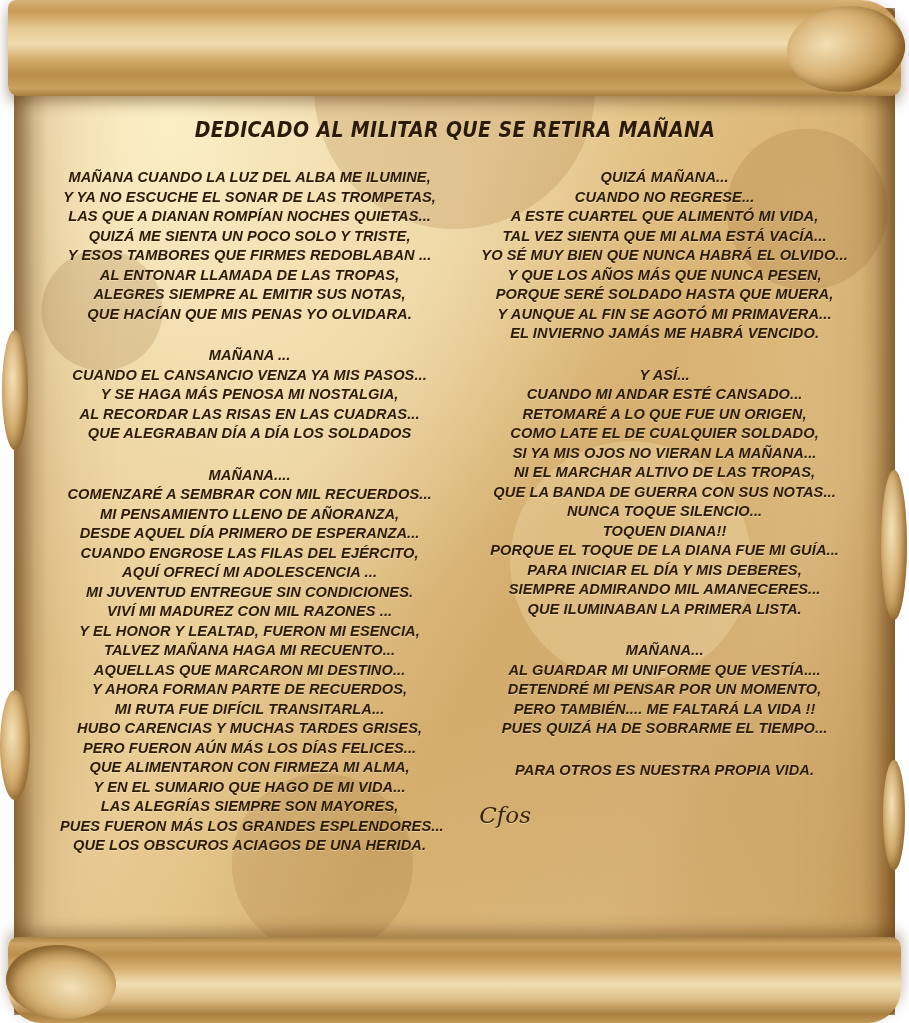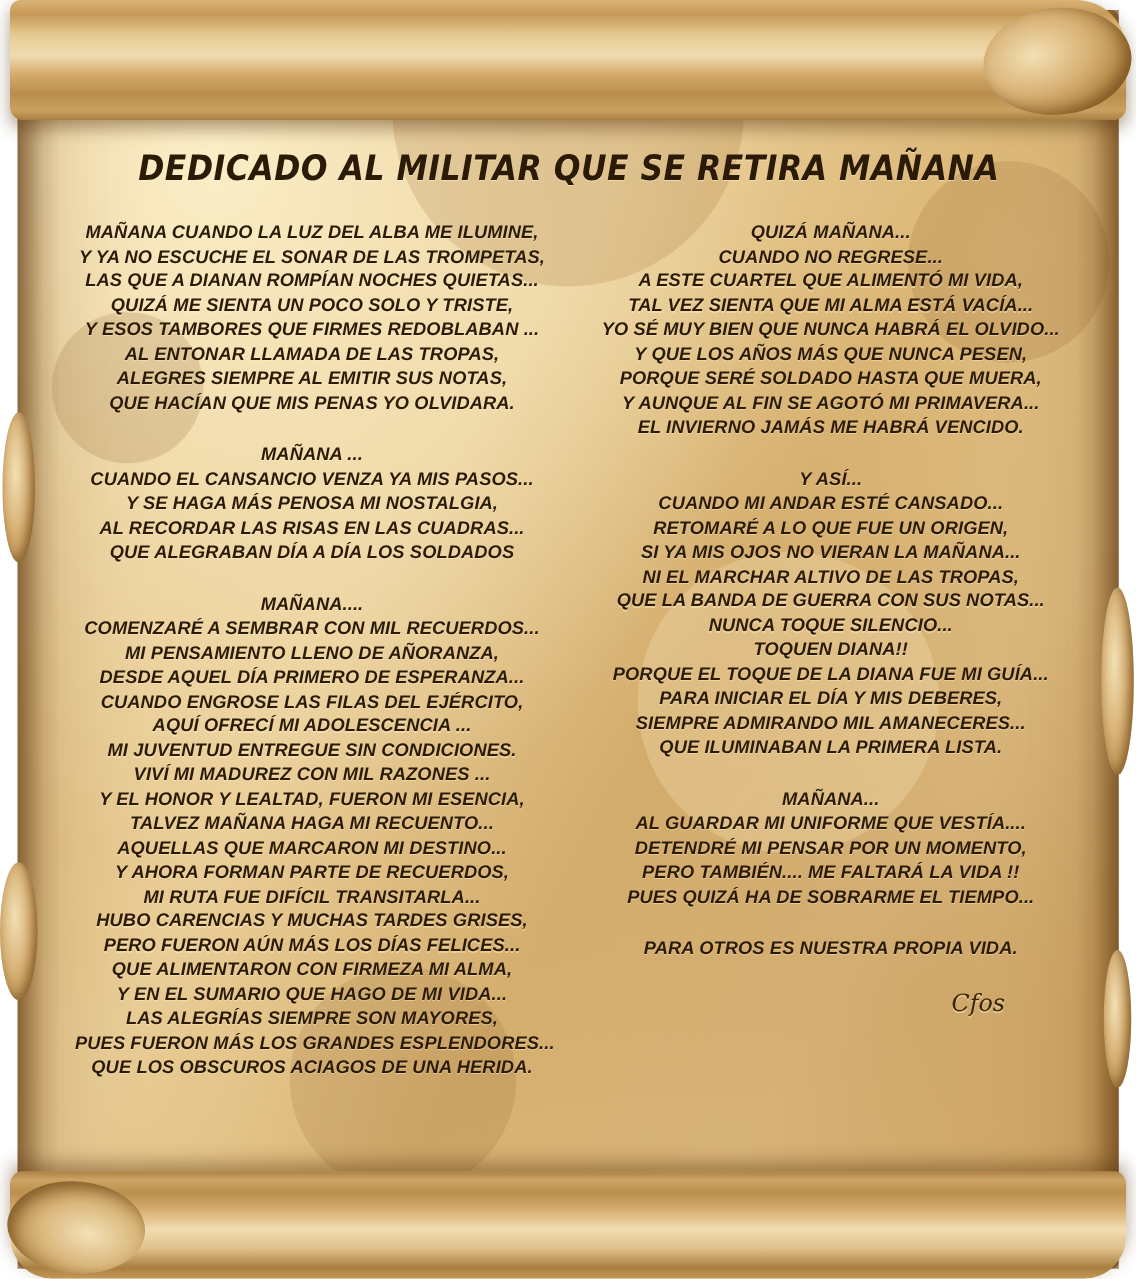--- a/index.html
+++ b/index.html
@@ -157,21 +157,21 @@
     width: 790px;
     height: 840px;
     color: #2a1a06;
     text-align: center;
   }
 
   .poem-title {
     font-family: "DejaVu Sans Condensed", "Liberation Sans Narrow", "Liberation Sans", sans-serif;
     font-weight: bold;
     font-style: italic;
-    font-size: 28px;
+    font-size: 21px;
     letter-spacing: 0.4px;
     text-transform: uppercase;
     margin: 14px 0 26px 0;
     text-shadow: 0 1px 0 rgba(255,240,205,0.55);
     white-space: nowrap;
   }
 
   .columns {
     display: flex;
     justify-content: space-between;
@@ -191,25 +191,25 @@
     font-weight: bold;
     font-size: 14.6px;
     line-height: 19.5px;
     letter-spacing: 0.1px;
     text-transform: uppercase;
     white-space: nowrap;
     text-shadow: 0 1px 0 rgba(255,240,205,0.45);
   }
 
   .signature {
-    text-align: right;
+    text-align: left;
     padding-right: 46px;
     font-family: "DejaVu Serif", serif;
     font-style: italic;
-    font-size: 19px;
+    font-size: 23px;
     color: #3a2408;
     text-shadow: 0 1px 0 rgba(255,240,205,0.5);
   }
 </style>
 </head>
 <body>
 
 <div id="scroll-wrap">
 
   <div class="parchment">
@@ -286,20 +286,21 @@
           <div class="line">Y QUE LOS AÑOS MÁS QUE NUNCA PESEN,</div>
           <div class="line">PORQUE SERÉ SOLDADO HASTA QUE MUERA,</div>
           <div class="line">Y AUNQUE AL FIN SE AGOTÓ MI PRIMAVERA...</div>
           <div class="line">EL INVIERNO JAMÁS ME HABRÁ VENCIDO.</div>
         </div>
 
         <div class="stanza">
           <div class="line">Y ASÍ...</div>
           <div class="line">CUANDO MI ANDAR ESTÉ CANSADO...</div>
           <div class="line">RETOMARÉ A LO QUE FUE UN ORIGEN,</div>
+          <div class="line">COMO LATE EL DE CUALQUIER SOLDADO,</div>
           <div class="line">SI YA MIS OJOS NO VIERAN LA MAÑANA...</div>
           <div class="line">NI EL MARCHAR ALTIVO DE LAS TROPAS,</div>
           <div class="line">QUE LA BANDA DE GUERRA CON SUS NOTAS...</div>
           <div class="line">NUNCA TOQUE SILENCIO...</div>
           <div class="line">TOQUEN DIANA!!</div>
           <div class="line">PORQUE EL TOQUE DE LA DIANA FUE MI GUÍA...</div>
           <div class="line">PARA INICIAR EL DÍA Y MIS DEBERES,</div>
           <div class="line">SIEMPRE ADMIRANDO MIL AMANECERES...</div>
           <div class="line">QUE ILUMINABAN LA PRIMERA LISTA.</div>
         </div>

